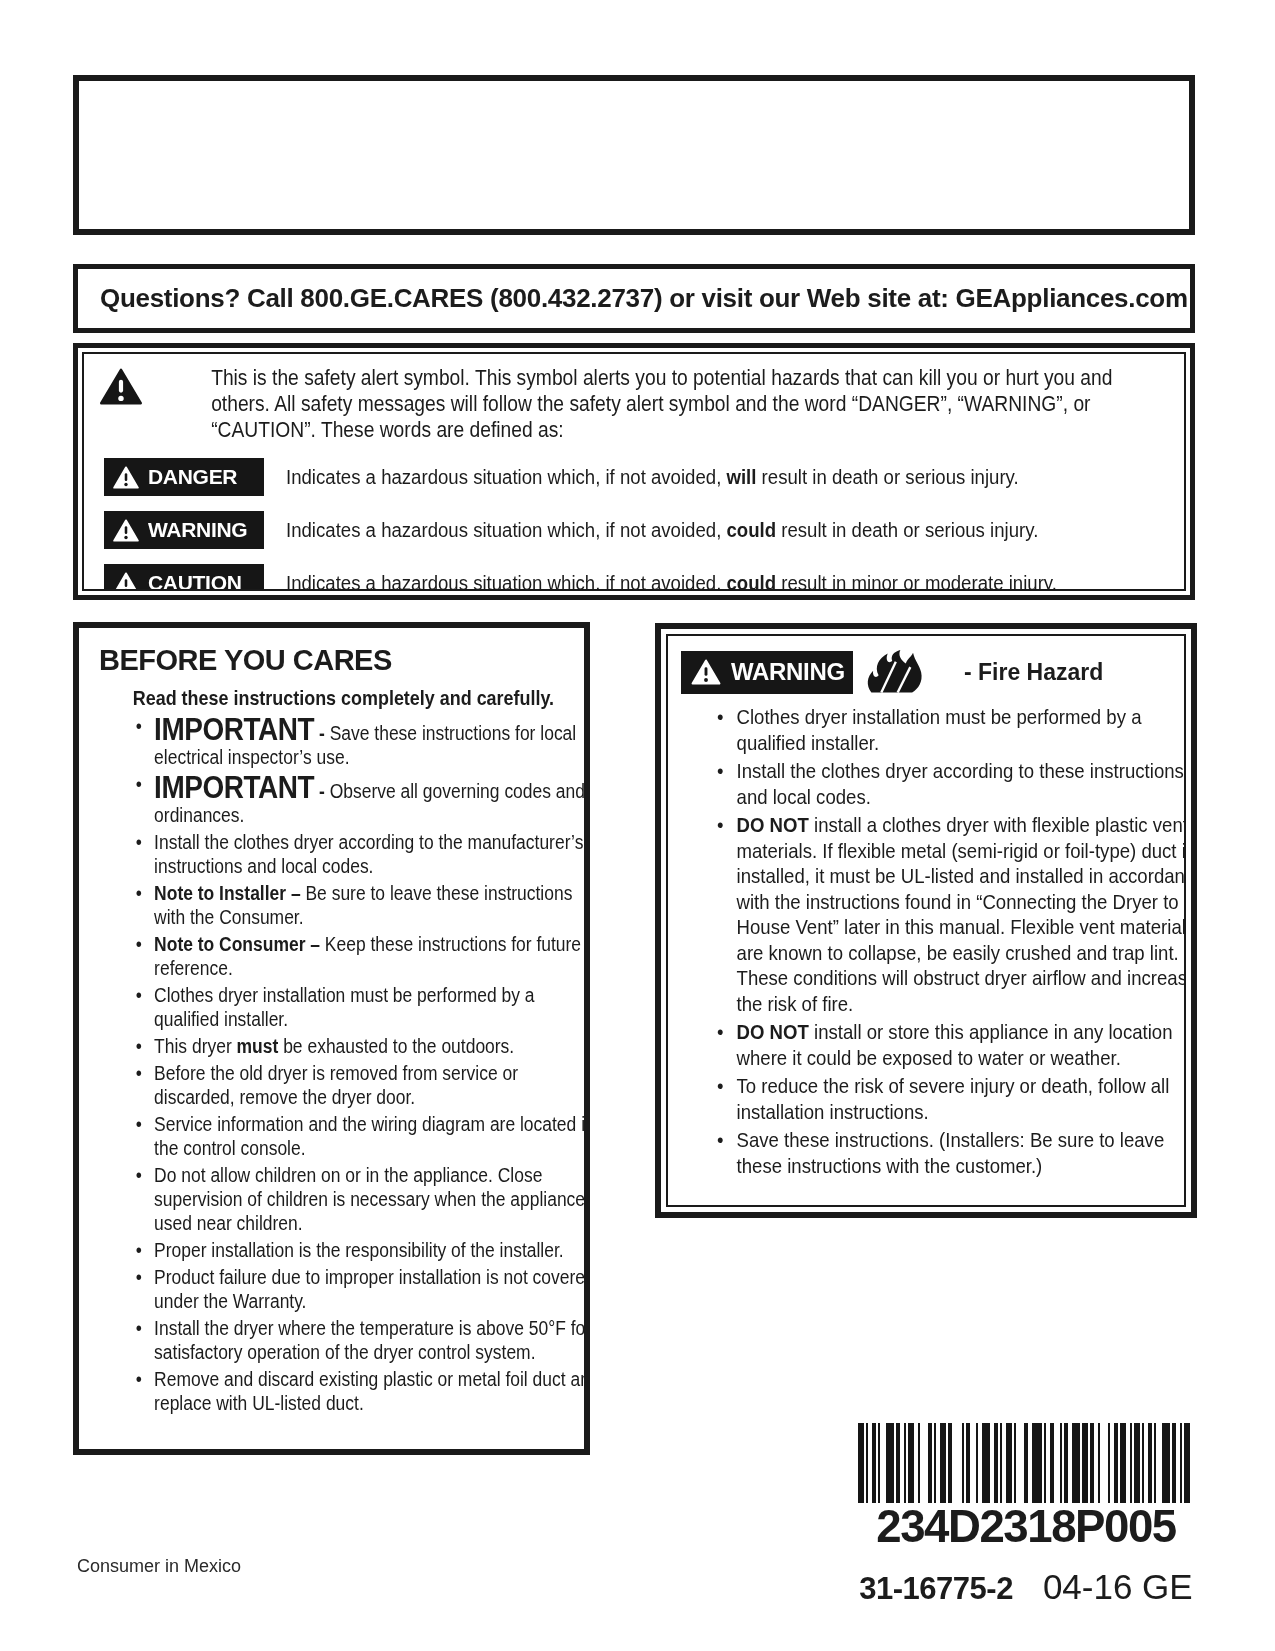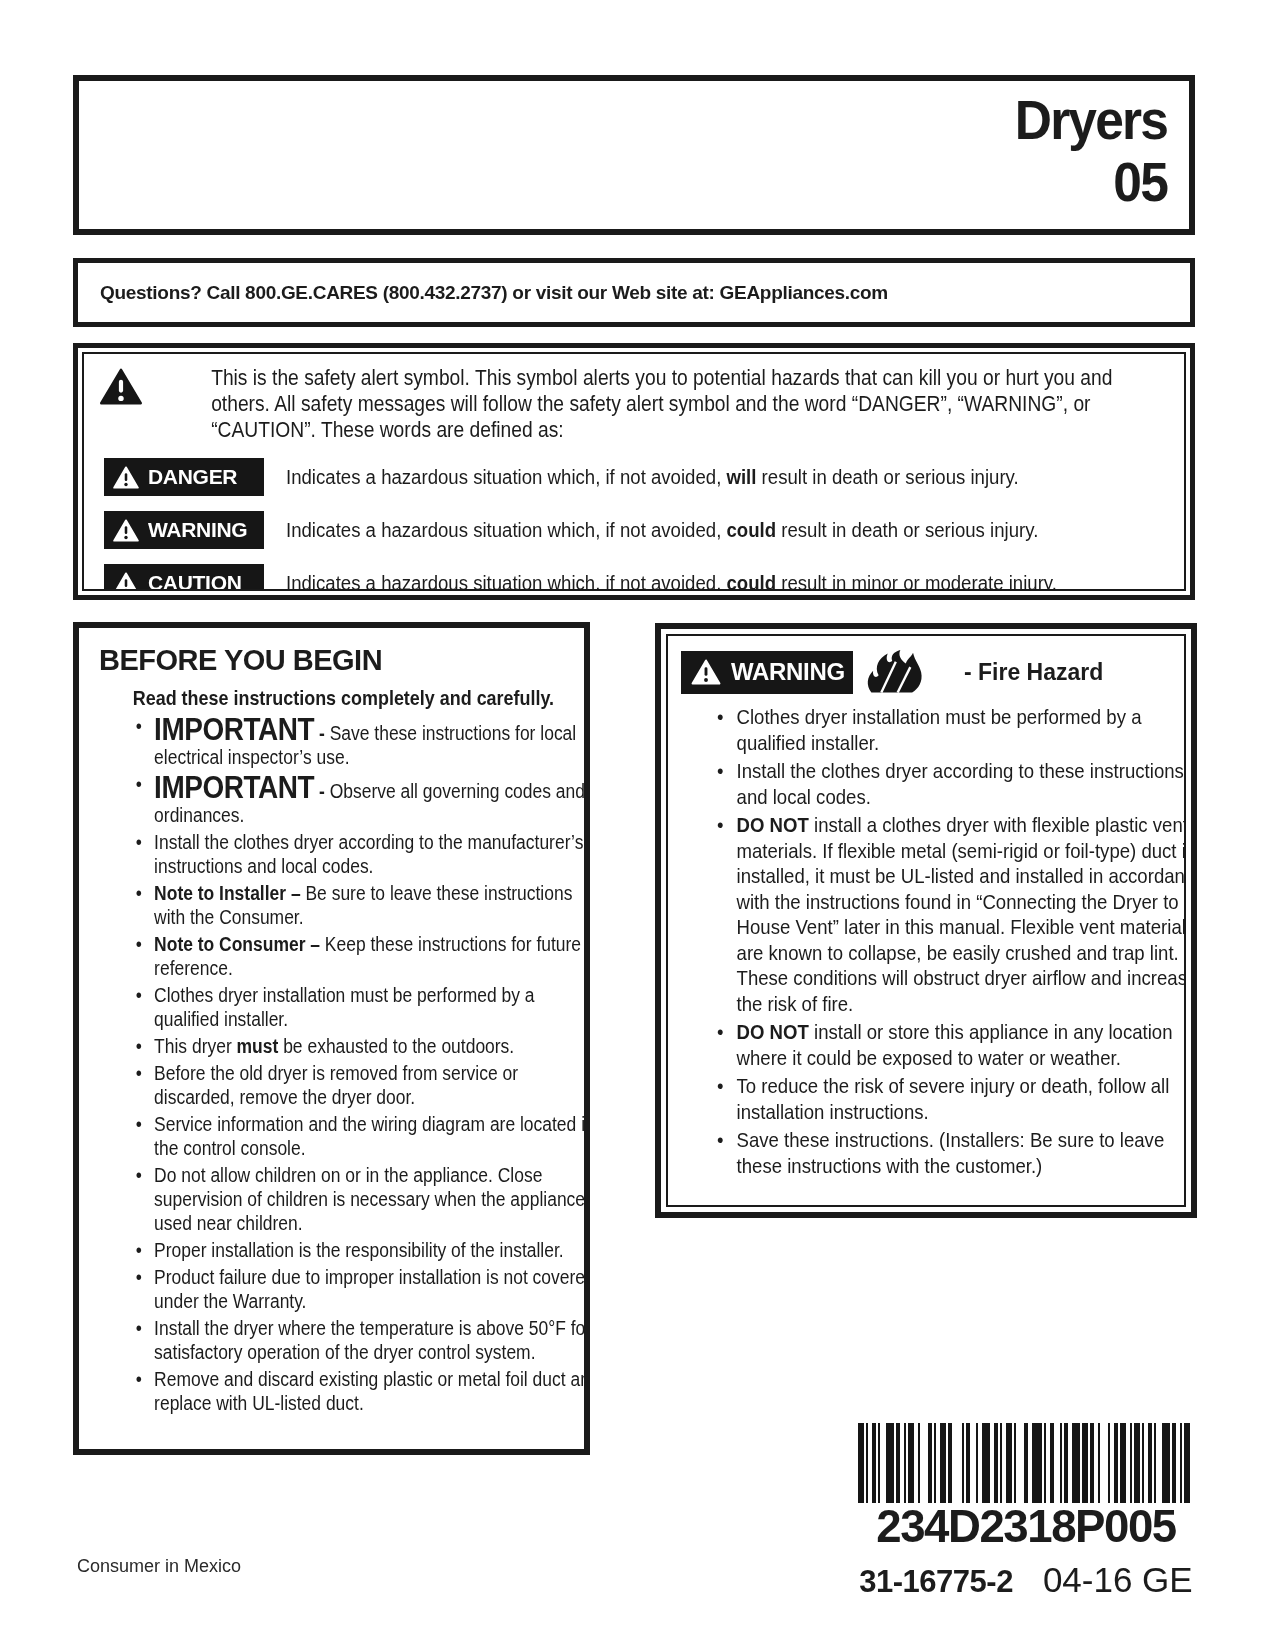--- a/index.html
+++ b/index.html
@@ -16,23 +16,23 @@
     border:6px solid #1a1a1a; display:flex;
   }
   .header-left { width:46.7%; height:100%; border-right:5px solid #1a1a1a; padding:8px 0 0 20px; }
   .header-right { flex:1; height:100%; text-align:right; padding:8px 22px 0 0; }
   .display-title { font-size:56px; font-weight:bold; line-height:62px; letter-spacing:-2px;
     transform:scaleX(0.92); transform-origin:0 50%; white-space:nowrap; }
   .header-right .display-title { transform-origin:100% 50%; }
 
   
   .questions-box {
-    position:absolute; left:73px; top:258px; width:1122px; height:69px;
+    position:absolute; left:73px; top:264px; width:1122px; height:69px;
     border:5px solid #1a1a1a; display:flex; align-items:center; padding-left:22px;
-    font-size:19px; font-weight:bold; letter-spacing:-0.3px;
+    font-size:26px; font-weight:bold; letter-spacing:-0.3px;
   }
 
   
   .safety-box {
     position:absolute; left:73px; top:343px; width:1122px; height:257px;
     border:5px solid #1a1a1a; padding:4px;
   }
   .safety-inner { border:2px solid #1a1a1a; width:100%; height:100%; padding:11px 14px 0 16px; overflow:hidden; }
   .safety-intro { display:flex; gap:16px; }
   .safety-intro .tri { flex:none; width:42px; padding-top:3px; }
@@ -78,37 +78,31 @@
   .fire-bullets .bullet-item { display:flex; margin-top:3px; }
   .fire-bullets .dot { flex:none; width:26px; padding-left:4px; }
   .fire-bullets .bt { flex:1; }
 
   
   .barcode-block { position:absolute; left:858px; top:1423px; width:336px; text-align:center; }
   .bars { width:336px; height:80px; overflow:hidden; white-space:nowrap; font-size:0; }
   .bars span { display:inline-block; height:80px; background:#161616; }
   .barcode-number { font-size:47px; font-weight:bold; letter-spacing:-1.5px; line-height:46px; margin-top:0px;
     transform:scaleX(0.97); }
-  .barcode-row { display:flex; justify-content:center; align-items:baseline; gap:30px; margin-top:11px;text-align:center; }
+  .barcode-row { display:flex; justify-content:center; align-items:baseline; gap:30px; margin-top:18px;text-align:center; }
   .part-number { font-size:31px; font-weight:bold; letter-spacing:-0.5px; }
   .date-code { font-size:35px; }
   .printed { position:absolute; left:77px; top:1556px; font-size:18px; color:#2a2a2a; }
 </style>
 </head>
 <body>
 
 <div class="page">
 
   <div class="header-box">
-    <div class="header-right">
-      <div class="display-title">
-        <div>Dryers</div>
-        <div>05</div>
-      </div>
-    </div>
   </div>
 
   <div class="questions-box">
     <span>Questions? Call 800.GE.CARES (800.432.2737) or visit our Web site at: GEAppliances.com</span>
   </div>
 
   <div class="safety-box">
     <div class="safety-inner">
       <div class="safety-intro">
         <span class="tri">
@@ -153,21 +147,21 @@
             <circle cx="15" cy="21.8" r="2" fill="#161616"></circle>
           </svg>
           <span>CAUTION</span>
         </div>
         <div class="signal-text">Indicates a hazardous situation which, if not avoided, <b>could</b> result in minor or moderate injury.</div>
       </div>
     </div>
   </div>
 
   <div class="left-box">
-    <div class="byb-heading">BEFORE YOU BEGIN</div>
+    <div class="byb-heading">BEFORE YOU CARES</div>
     <div class="byb-sub">Read these instructions completely and carefully.</div>
     <div class="bullets">
         <div class="bullet-item">
           <span class="dot">•</span>
           <span class="bt"><span class="big">IMPORTANT</span> <b>-</b> Save these instructions for local electrical inspector’s use.</span>
         </div>
         <div class="bullet-item">
           <span class="dot">•</span>
           <span class="bt"><span class="big">IMPORTANT</span> <b>-</b> Observe all governing codes and ordinances.</span>
         </div>

